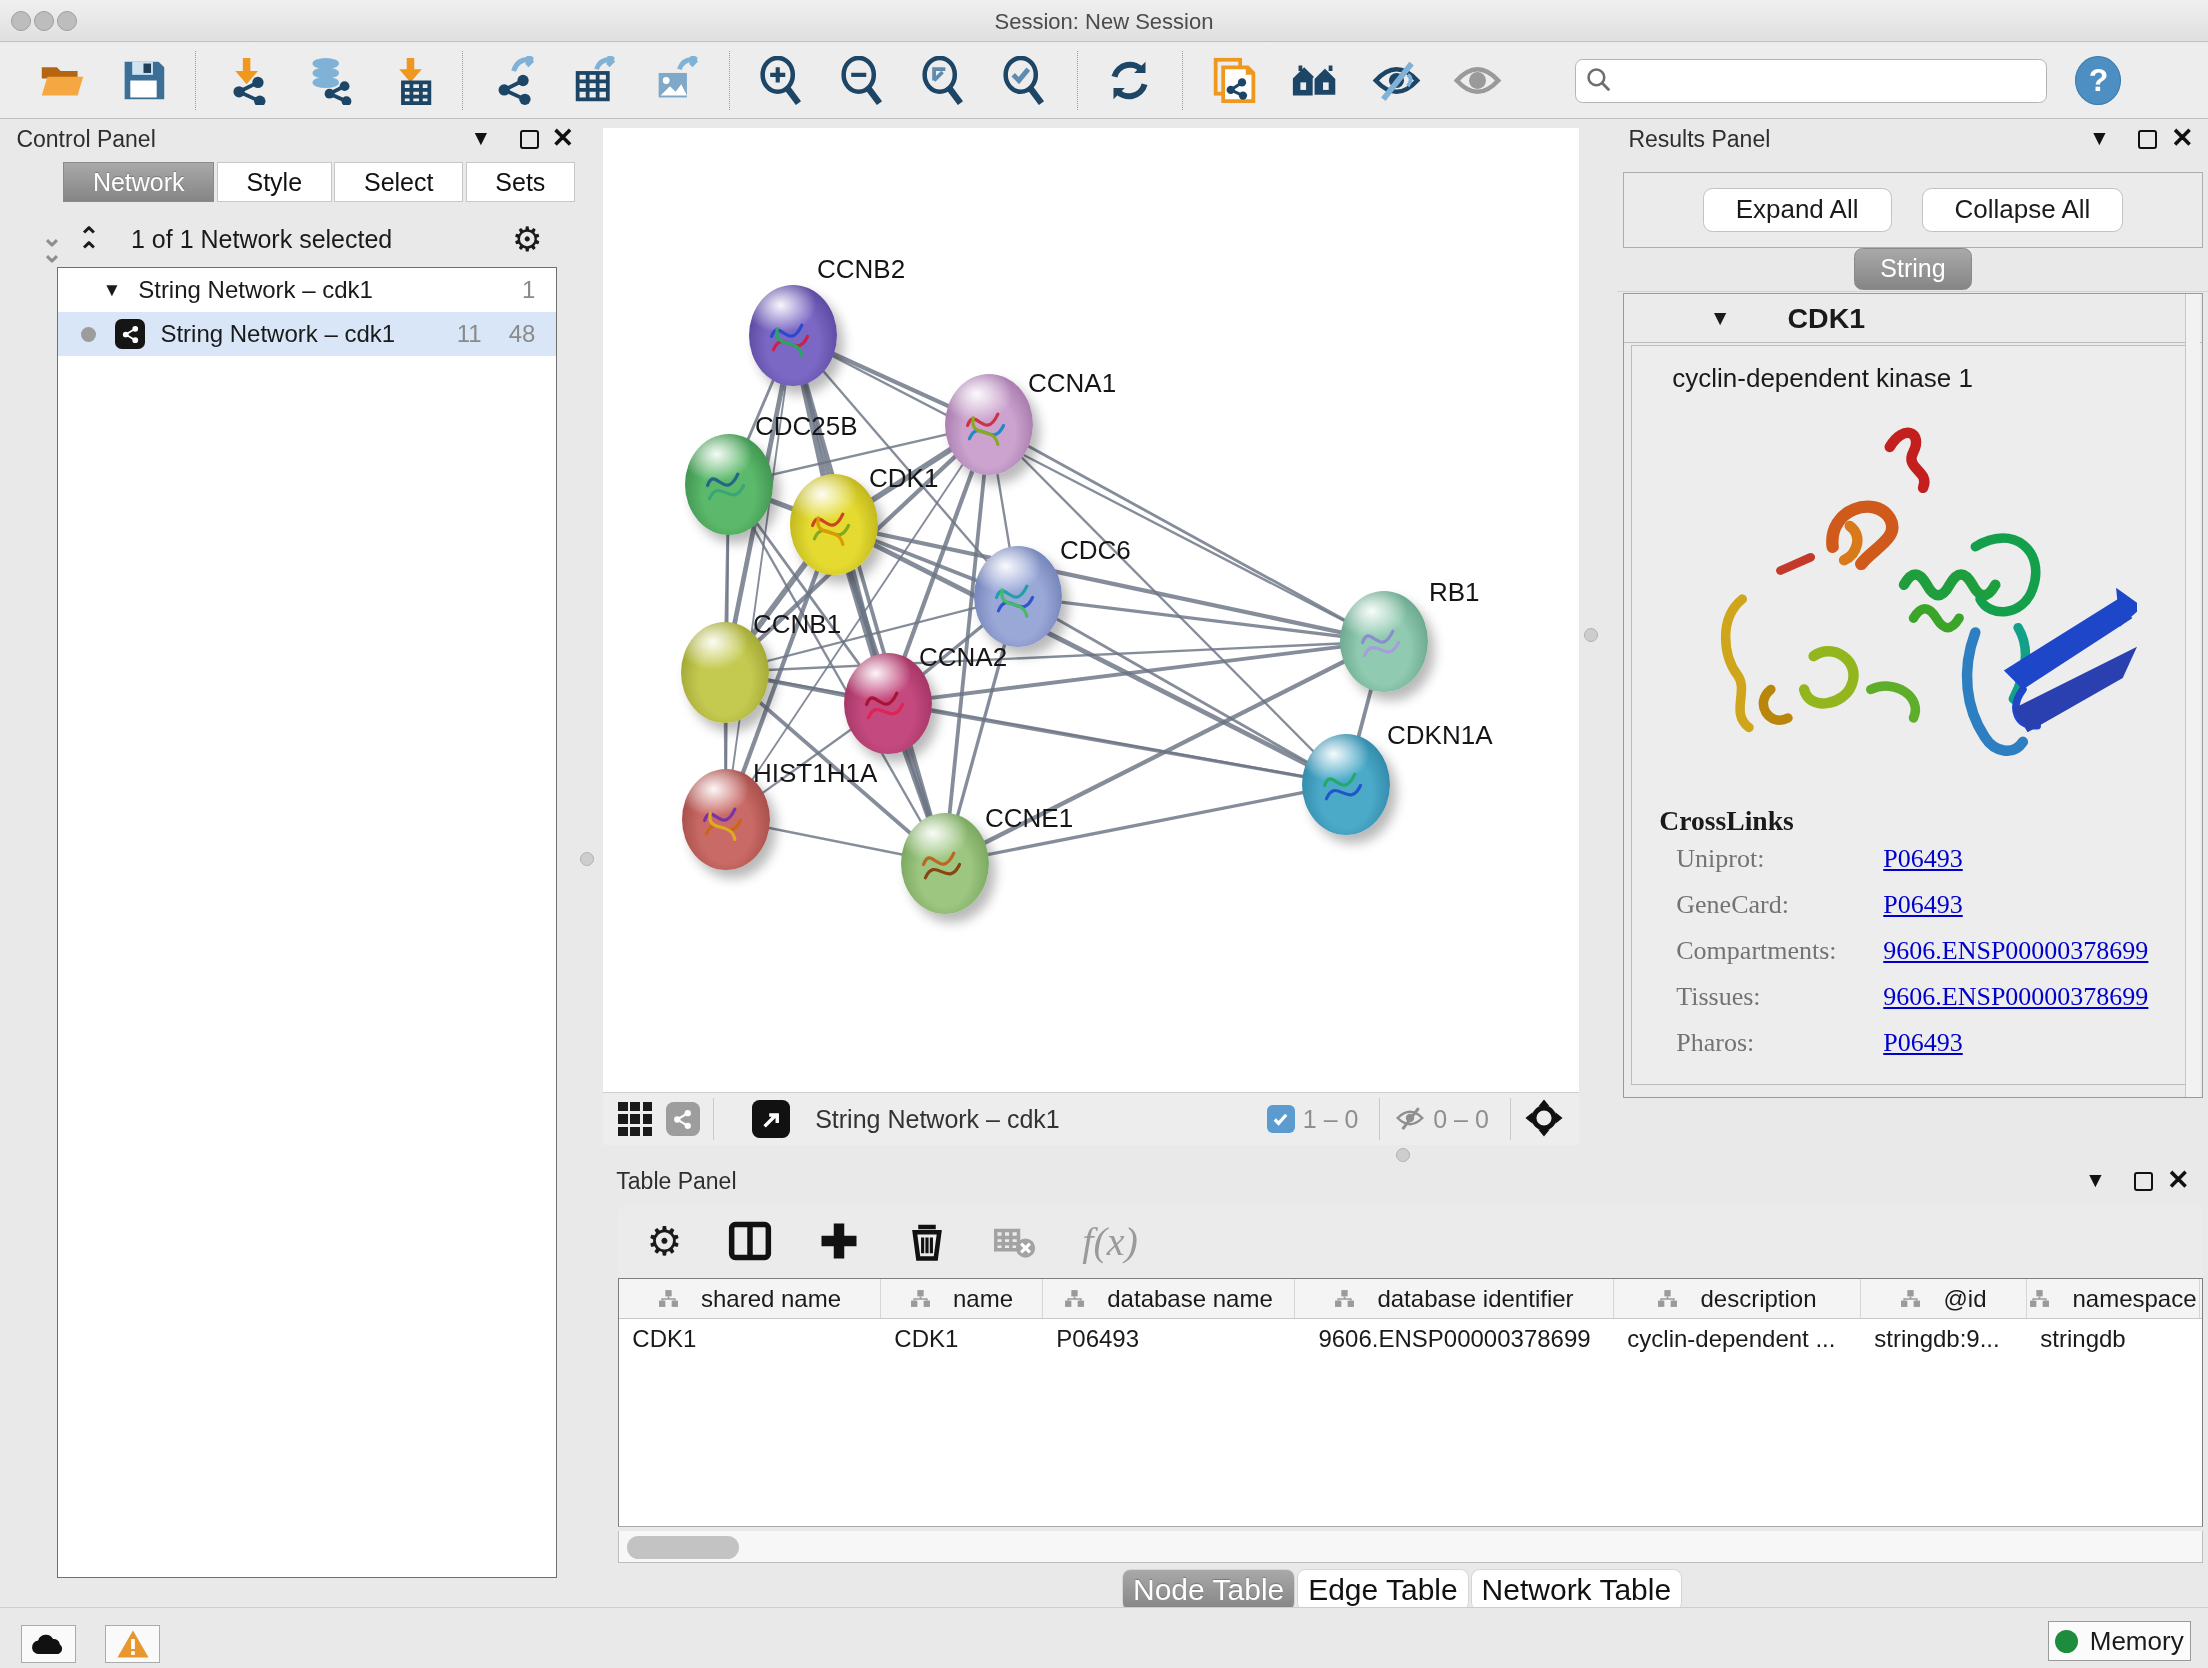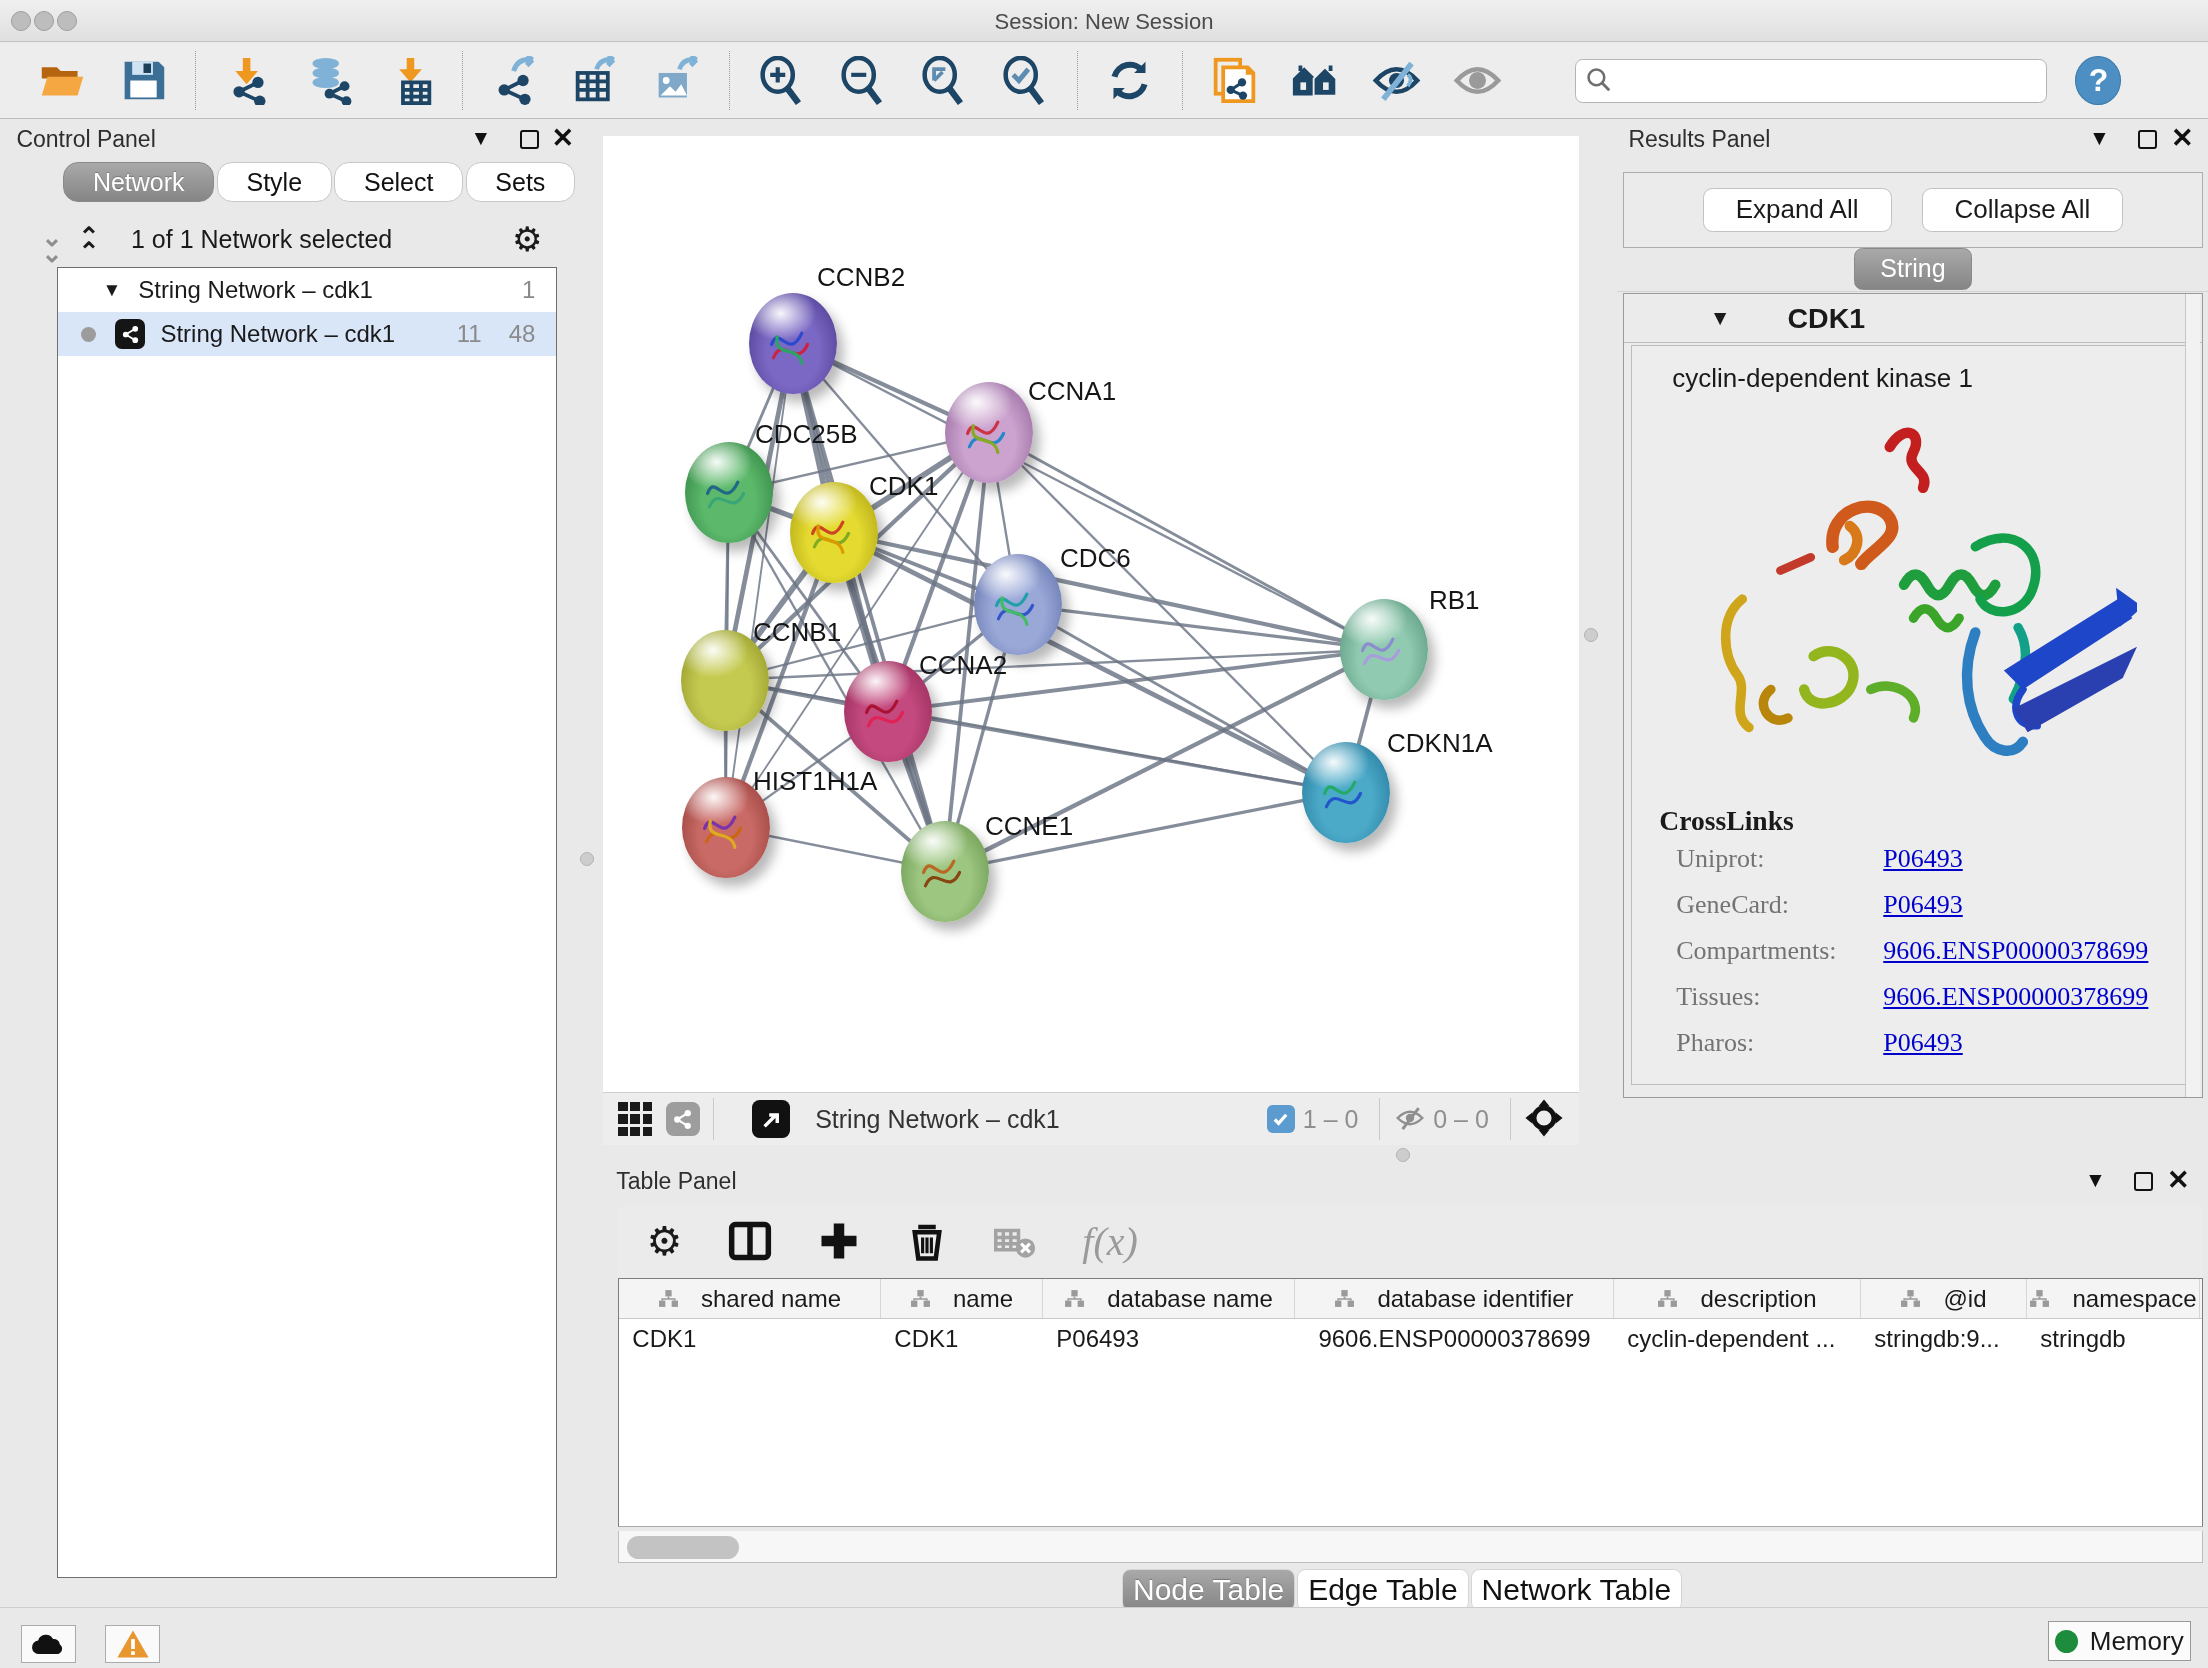--- a/index.html
+++ b/index.html
@@ -30,36 +30,36 @@
   
   .panel-title { font-size:23px; color:#2e2e2e; }
   .ph-caret { font-size:21px; color:#111; }
   .ph-max { width:19px; height:19px; border:2.9px solid #111; border-radius:2.9px; display:inline-block; }
   .ph-close { font-size:27px; font-weight:bold; color:#111; }
 
   
   #control-panel { position:absolute; left:11.4px; top:124px; width:554px; height:1459px; background:#e9e9e9; }
   #cp-header { position:relative; height:38px; }
   #cp-tabs { position:relative; height:42px; margin-left:52px; display:flex; gap:2.9px; }
-  .tab-btn { height:40px; padding:0 28.5px; border-radius:15px; background:#fff; border:1px solid #c8c8c8;
+  .tab-btn { height:40px; padding:0 28.5px; border-radius:0; background:#fff; border:1px solid #c8c8c8;
     font-size:25px; display:flex; align-items:center; justify-content:center; color:#111; }
   .tab-btn.active { background:linear-gradient(#a9a9a9,#858585); color:#fff; border:1px solid #8a8a8a;
     text-shadow:0 -1px 1px rgba(0,0,0,.25); }
   #cp-subheader { position:relative; height:48px; margin-top:11.4px; display:flex; align-items:center; }
   #cp-listbox { position:absolute; left:46px; top:143px; width:500px; height:1311px;
     background:#fff; border:1.9px solid #6f6f6f; }
   .tree-row { position:relative; height:44px; display:flex; align-items:center; font-size:24px; }
   .tree-row.selected { background:#d9e6f8; }
   .tree-count { color:#8a8a8a; font-size:24px; }
   .share-badge { width:30px; height:30px; border-radius:6.7px; background:#151515; display:flex;
     align-items:center; justify-content:center; }
 
   
   #network-panel { position:absolute; left:603px; top:124px; width:976px; height:1021px; }
-  #net-canvas { position:absolute; left:0; top:12px; width:976px; height:968px; background:#fff; }
+  #net-canvas { position:absolute; left:0; top:4px; width:976px; height:968px; background:#fff; }
   #edge-svg { position:absolute; left:0; top:0; }
   .net-node { position:absolute; border-radius:50%; box-shadow:6.7px 8.6px 11.4px rgba(0,0,0,.28); }
   .net-label { position:absolute; font-size:26px; color:#151515; white-space:nowrap; }
   #net-bottombar { position:absolute; left:0; top:968px; width:976px; height:53px; background:#ededed;
     border-top:1px solid #cfcfcf; display:flex; align-items:center; }
   .nb-sep { width:0; height:42px; border-left:1px solid #c9c9c9; margin:0 13.3px; }
   .grid9 { display:grid; grid-template-columns:repeat(3,9.5px); grid-template-rows:repeat(3,9.5px); gap:2.9px; }
   .grid9 span { background:#1a1a1a; }
   .gray-badge { width:34px; height:34px; border-radius:7.6px; background:#9d9d9d; display:flex;
     align-items:center; justify-content:center; }

